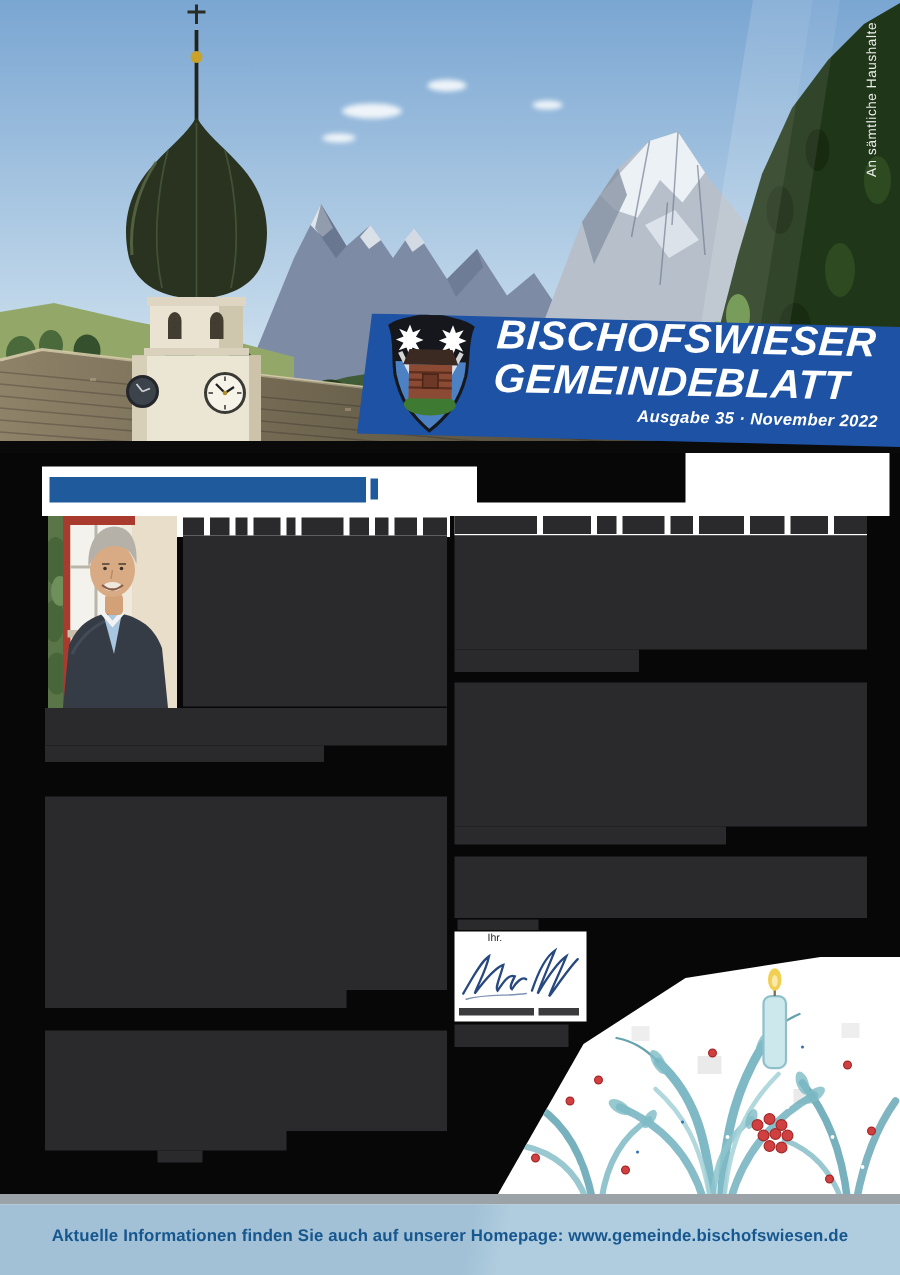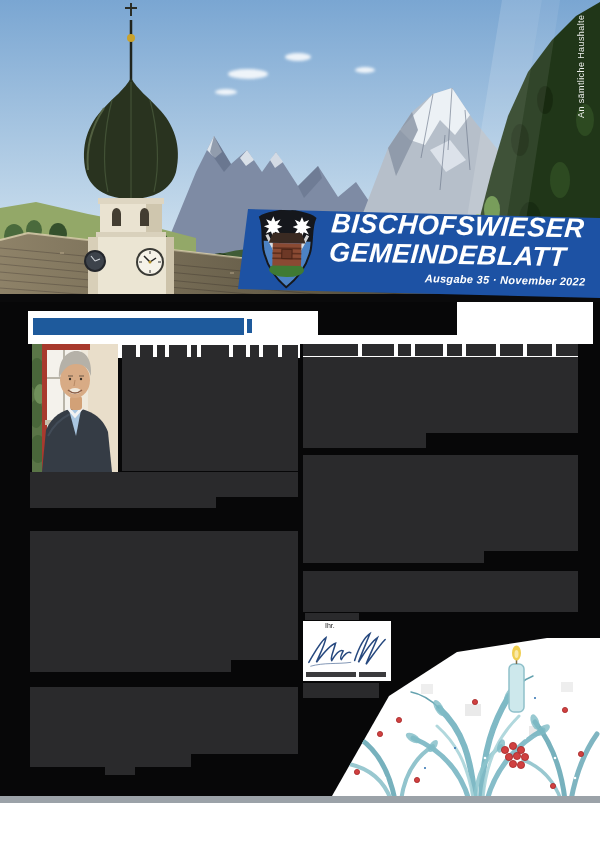--- a/index.html
+++ b/index.html
@@ -356,14 +356,17 @@
       </g>
       <g fill="#2b6fb0">
         <circle cx="130" cy="110" r="1"></circle>
           <circle cx="210" cy="60" r="1"></circle>
           <circle cx="100" cy="130" r="1"></circle>
       </g>
     </g>
   </svg>
 
   <div class="abs footer-strip"></div>
+  <div class="abs footer-band">
+    <div class="footer-text">Aktuelle Informationen finden Sie auch auf unserer Homepage: www.gemeinde.bischofswiesen.de</div>
+  </div>
 
 </div>
 
 </body></html>

